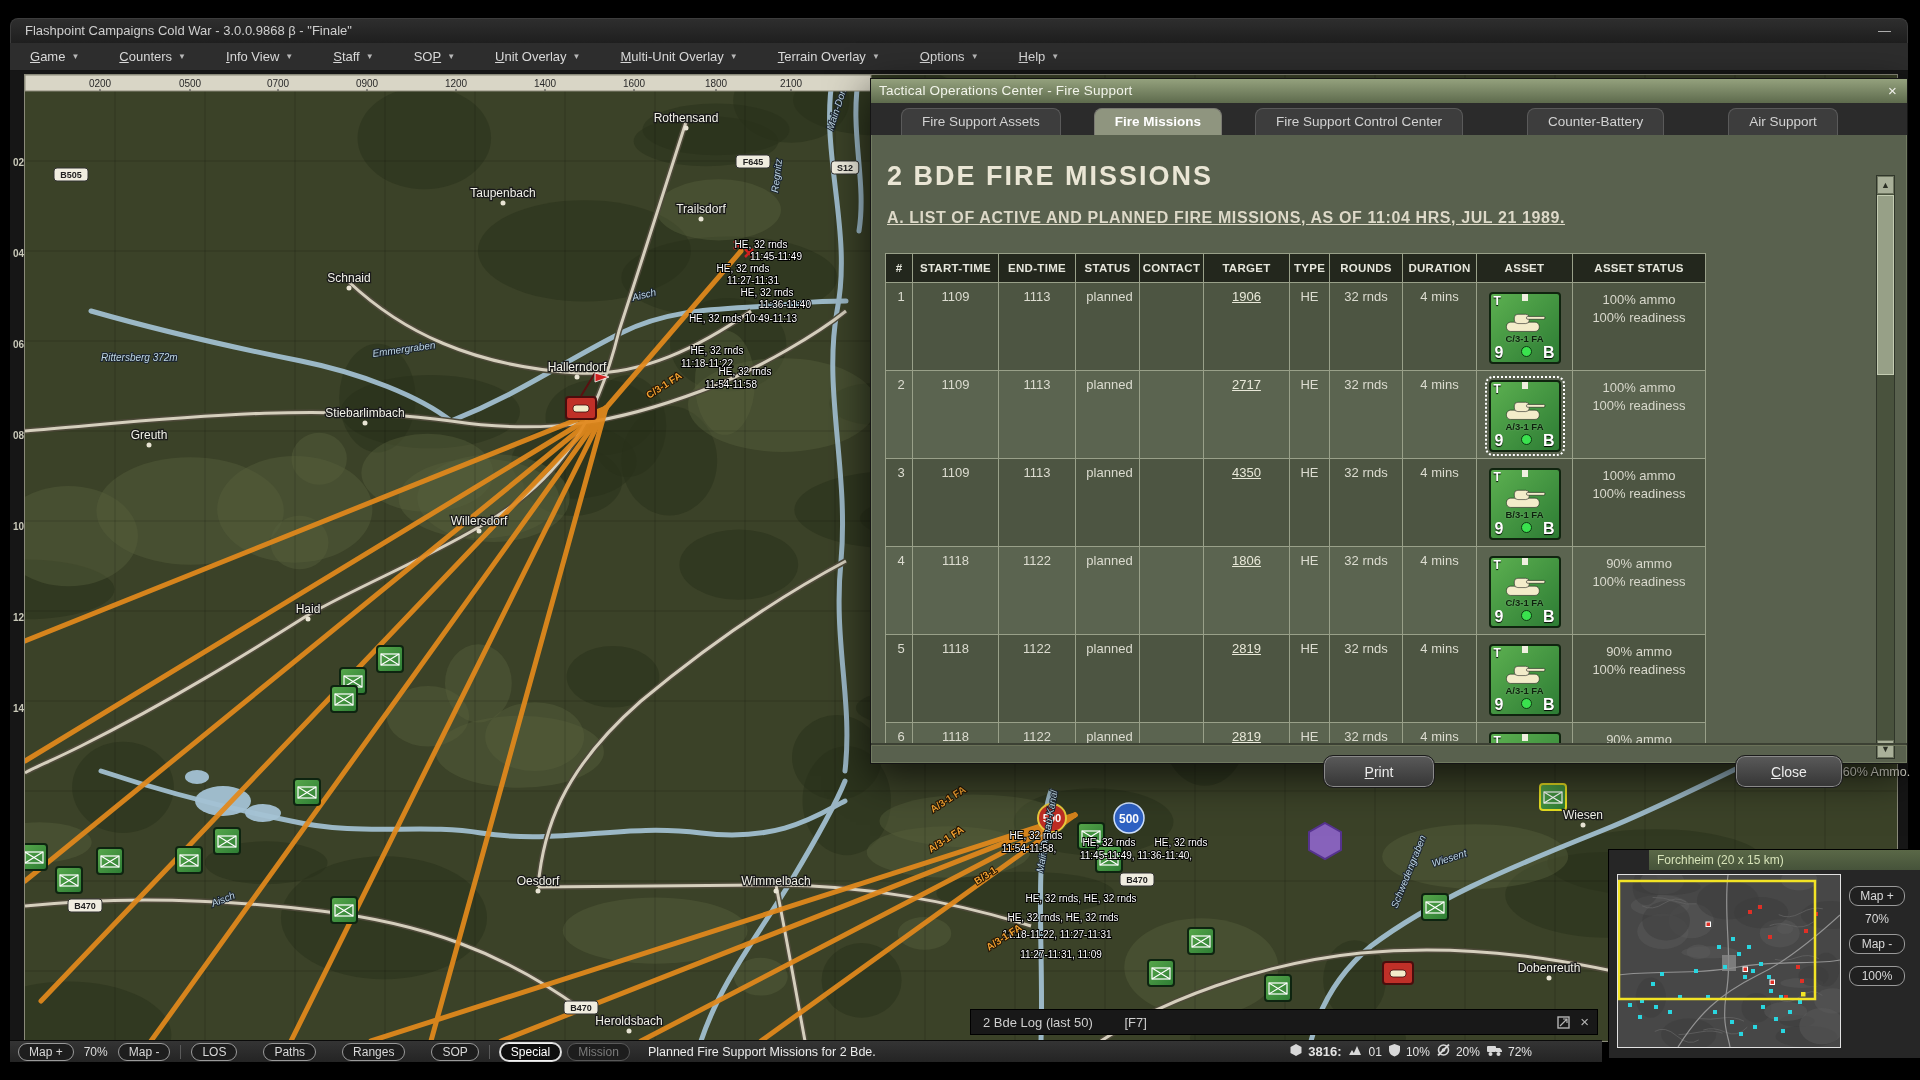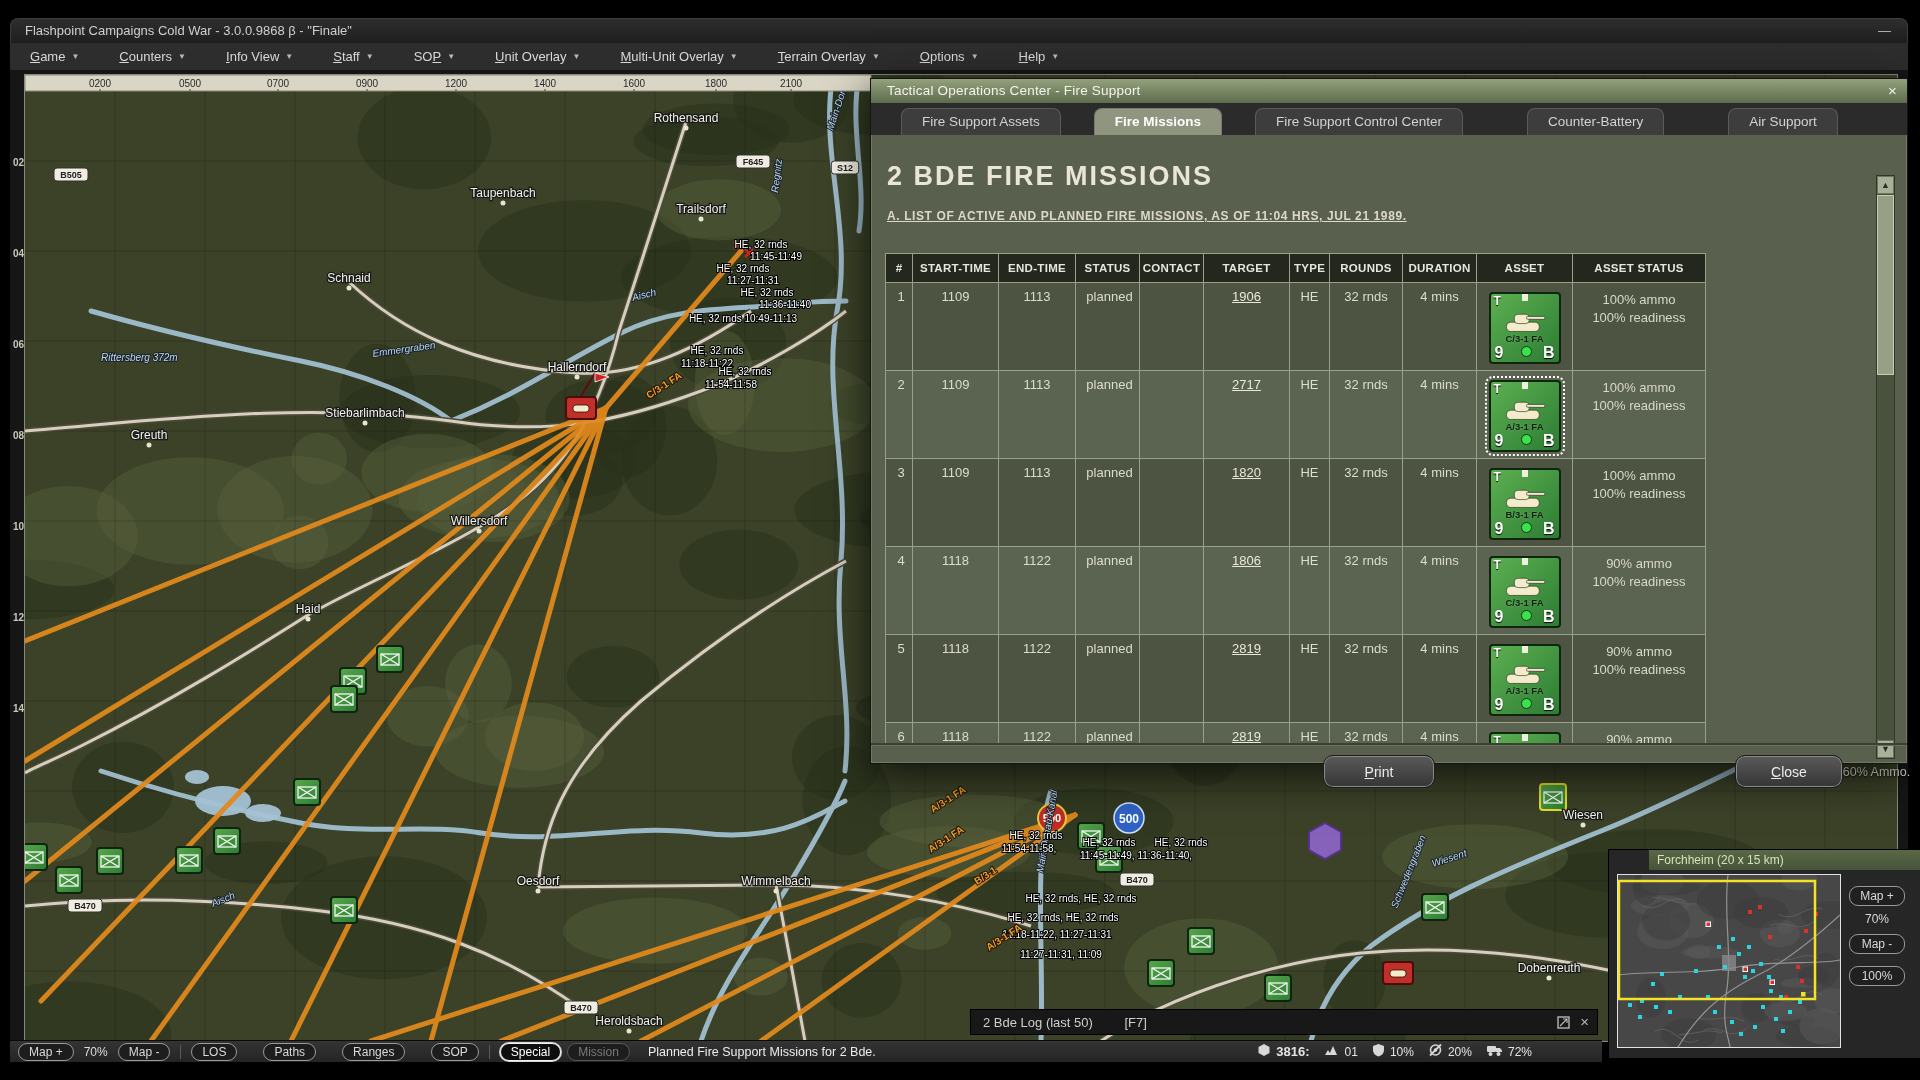--- a/index.html
+++ b/index.html
@@ -17,30 +17,30 @@
   .menu-item .caret{font-size:8px;color:#b8b8b8;}
   .menu-item u{text-decoration:underline;}
   
   #map-frame{position:absolute;left:10px;top:71px;width:1898px;height:969px;background:#161616;}
   #map-svg{position:absolute;left:14px;top:3px;border:1px solid #8a8a7a;}
   .lruler{position:absolute;color:#c9c9b9;font-size:10px;width:14px;text-align:left;left:3px;font-weight:bold;}
   
   #dialog{position:absolute;left:870px;top:78px;width:1036px;height:684px;background:#59614e;
     border:1px solid #141414;box-shadow:0 12px 40px rgba(0,0,0,.7), inset 0 0 0 1px #707a60;}
   .dlg-header{height:24px;background:linear-gradient(#94a17d,#5e6b4d);color:#f2f4ea;font-size:13.5px;
-    line-height:24px;padding-left:16px;position:relative;letter-spacing:.2px;}
+    line-height:24px;padding-left:8px;position:relative;letter-spacing:.2px;}
   .dlg-close{position:absolute;right:10px;top:0;font-size:15px;color:#f0f0ea;cursor:default;}
   .dlg-tabs{height:32px;background:#2b2b2b;display:flex;align-items:flex-end;padding-left:30px;}
   .tab{height:26px;line-height:26px;padding:0 20px;margin-right:33px;background:#3d3d3d;color:#d2d2d2;
     font-size:13.5px;border:1px solid #5a5a5a;border-bottom:none;border-radius:8px 8px 0 0;white-space:nowrap;cursor:default;}
   .tab.active{background:#8f957f;color:#ffffff;font-weight:bold;border-color:#7a7a72;}
   .tab.gap-lg{margin-right:64px;}
   .dlg-body{position:relative;height:628px;}
   .dlg-heading{position:absolute;left:16px;top:26px;font-size:27px;font-weight:bold;color:#eae6d5;letter-spacing:2px;}
-  .dlg-subheading{position:absolute;left:16px;top:74px;font-size:12px;font-weight:bold;color:#ddd9c8;
+  .dlg-subheading{position:absolute;left:16px;top:74px;font-size:16px;font-weight:bold;color:#ddd9c8;
     letter-spacing:.6px;text-decoration:underline;}
   .table-clip{position:absolute;left:14px;top:118px;width:822px;height:490px;overflow:hidden;}
   #fm-table{border-collapse:collapse;table-layout:fixed;width:821px;font-size:13px;color:#dcdcd0;}
   #fm-table th{background:#23271d;color:#e6e6dc;font-size:11.5px;font-weight:bold;height:26px;
     border:1px solid #99a089;letter-spacing:.3px;}
   #fm-table td{border:1px solid #99a089;height:88px;vertical-align:top;padding-top:6px;text-align:center;box-sizing:border-box;}
   tr.odd td{background:#4d5542;} tr.even td{background:#5b6450;}
   td.al{text-align:left;padding-left:5px;}
   .tlink{text-decoration:underline;color:#e8e8d8;cursor:default;}
   .slot{width:78px;margin:0 auto;}
@@ -72,21 +72,21 @@
   
   #overlay-snippet{position:absolute;left:1808px;top:765px;color:#e8e8da;font-size:12.5px;text-shadow:0 1px 2px #000;}
   
   #statusbar{position:absolute;left:10px;top:1040px;width:1592px;height:22px;background:linear-gradient(#343434,#242424);
     border-top:1px solid #0a0a0a;display:flex;align-items:center;color:#ddd;font-size:12px;padding-left:8px;box-sizing:border-box;gap:6px;}
   .pill{border:1px solid #9a9a9a;border-radius:10px;padding:1px 10px;background:#1d1d1d;color:#d8d8d8;white-space:nowrap;cursor:default;}
   .pill.active{border-color:#f2f2f2;background:#0e0e0e;color:#fff;box-shadow:0 0 0 1px #d8d8d8;}
   .pill.disabled{color:#7a7a7a;border-color:#585858;}
   .sb-sep{width:1px;height:14px;background:#5a5a5a;margin:0 4px;}
   #sb-status-text{margin-left:12px;color:#ececec;font-size:12.5px;white-space:nowrap;}
-  #sb-indicators{margin-left:auto;display:flex;align-items:center;gap:14px;padding-right:70px;}
+  #sb-indicators{margin-left:auto;display:flex;align-items:center;gap:6px;padding-right:70px;}
   .ind{display:flex;align-items:center;gap:5px;color:#e4e4e4;}
   .ind.first .ind-val{font-weight:bold;font-size:13px;}
   
   #minimap{position:absolute;left:1608px;top:849px;width:300px;height:208px;background:#262626;border:1px solid #000;padding-left:40px;}
   .mm-header{height:20px;background:linear-gradient(#5a6847,#46533a);color:#d6e2b8;font-size:12px;line-height:20px;
     padding-left:8px;position:relative;}
   .mm-hicon{position:absolute;right:5px;top:3px;}
   .mm-img{position:absolute;left:8px;top:24px;width:222px;height:172px;border:1px solid #e2e2e2;background:#474747;}
   .mm-btns{position:absolute;left:240px;top:36px;width:56px;text-align:center;}
   .mm-pill{display:block;width:54px;margin:0 auto 6px;border:1px solid #9a9a9a;border-radius:9px;background:#202020;
@@ -711,21 +711,21 @@
                     <div>100% readiness</div>
                   </div>
                 </td>
               </tr>
               <tr class="odd">
                 <td class="al">3</td>
                 <td>1109</td>
                 <td>1113</td>
                 <td class="al">planned</td>
                 <td></td>
-                <td><span class="tlink">1820</span></td>
+                <td><span class="tlink">4350</span></td>
                 <td>HE</td>
                 <td>32 rnds</td>
                 <td>4 mins</td>
                 <td>
                   <div class="slot">
                     <div class="counter">
                       <span class="c-t">T</span>
                       <span class="c-tick"></span>
                       <svg class="c-tank" viewBox="0 0 64 42">
                         <rect x="6" y="24" width="46" height="13" rx="6"></rect>

